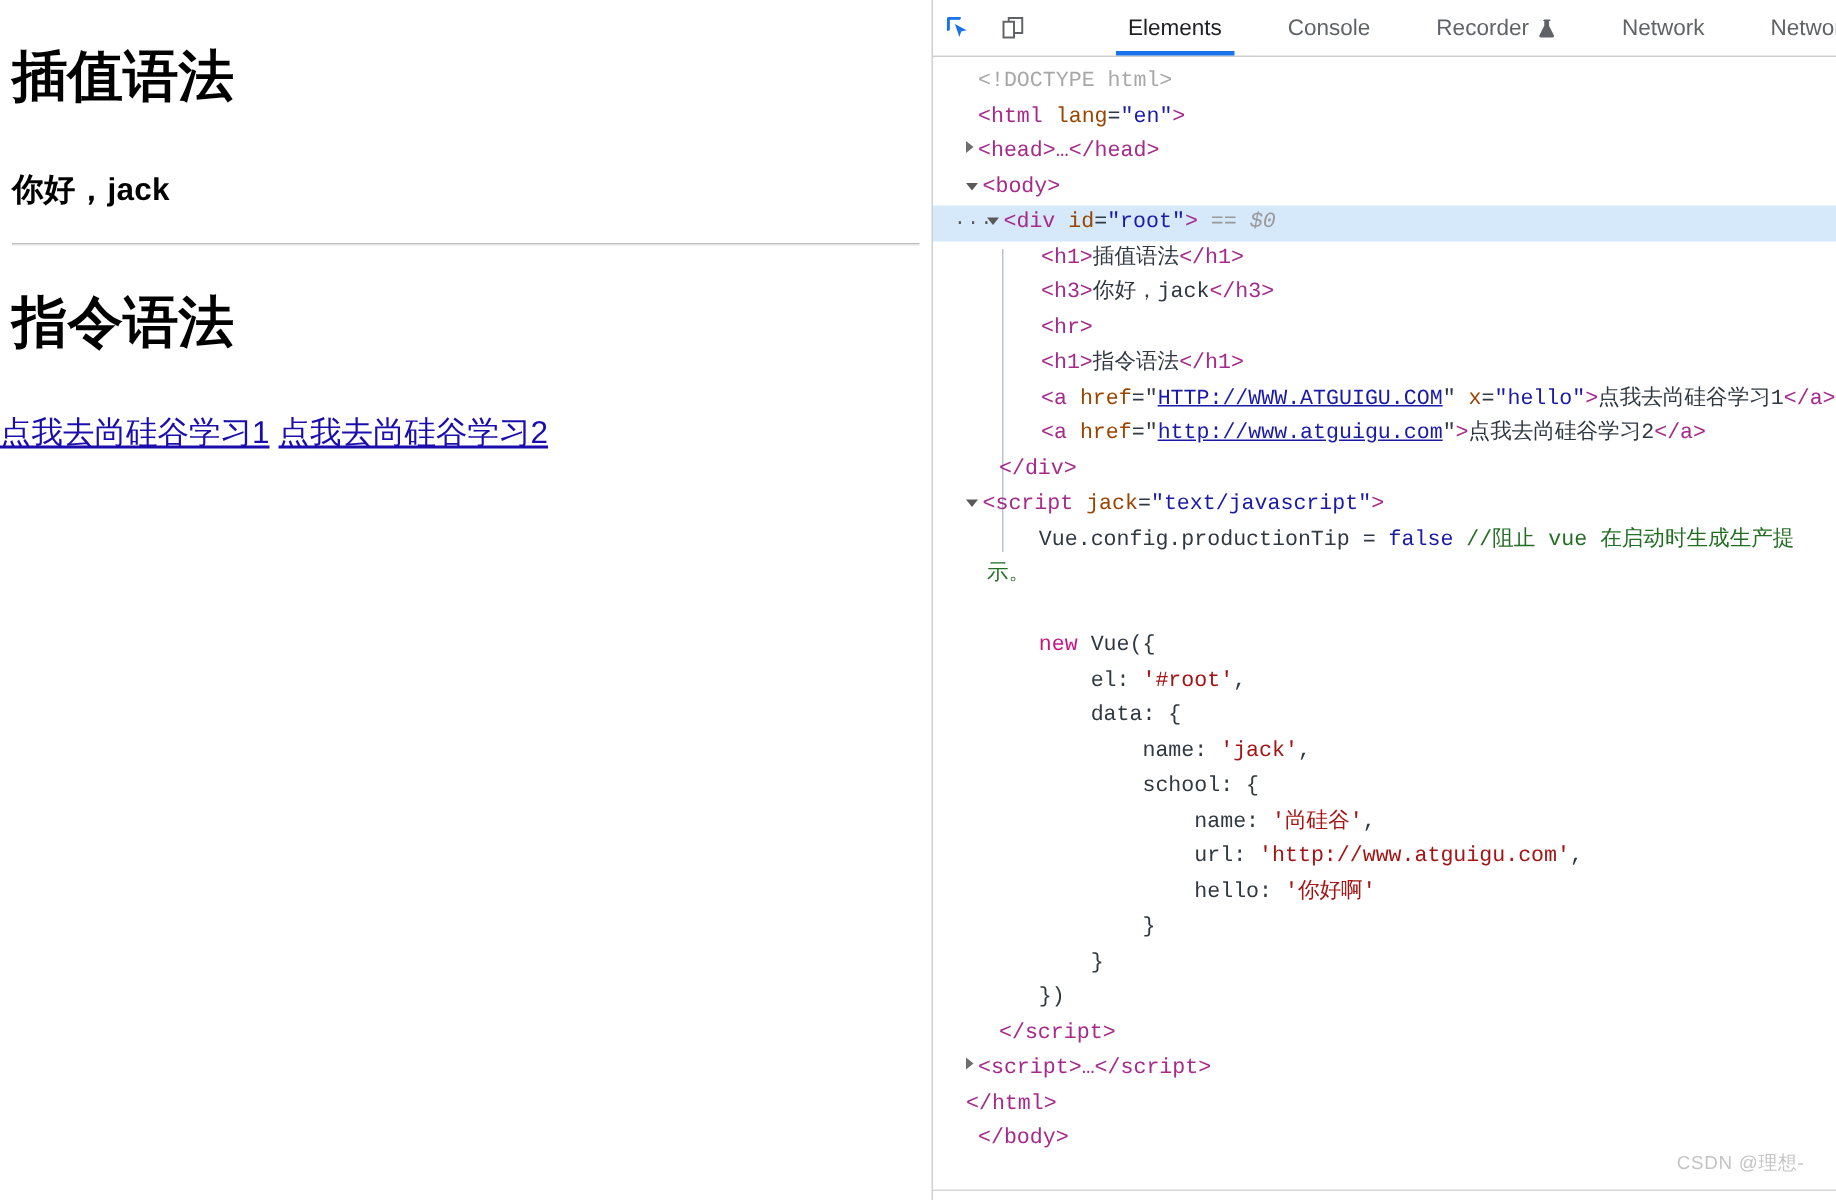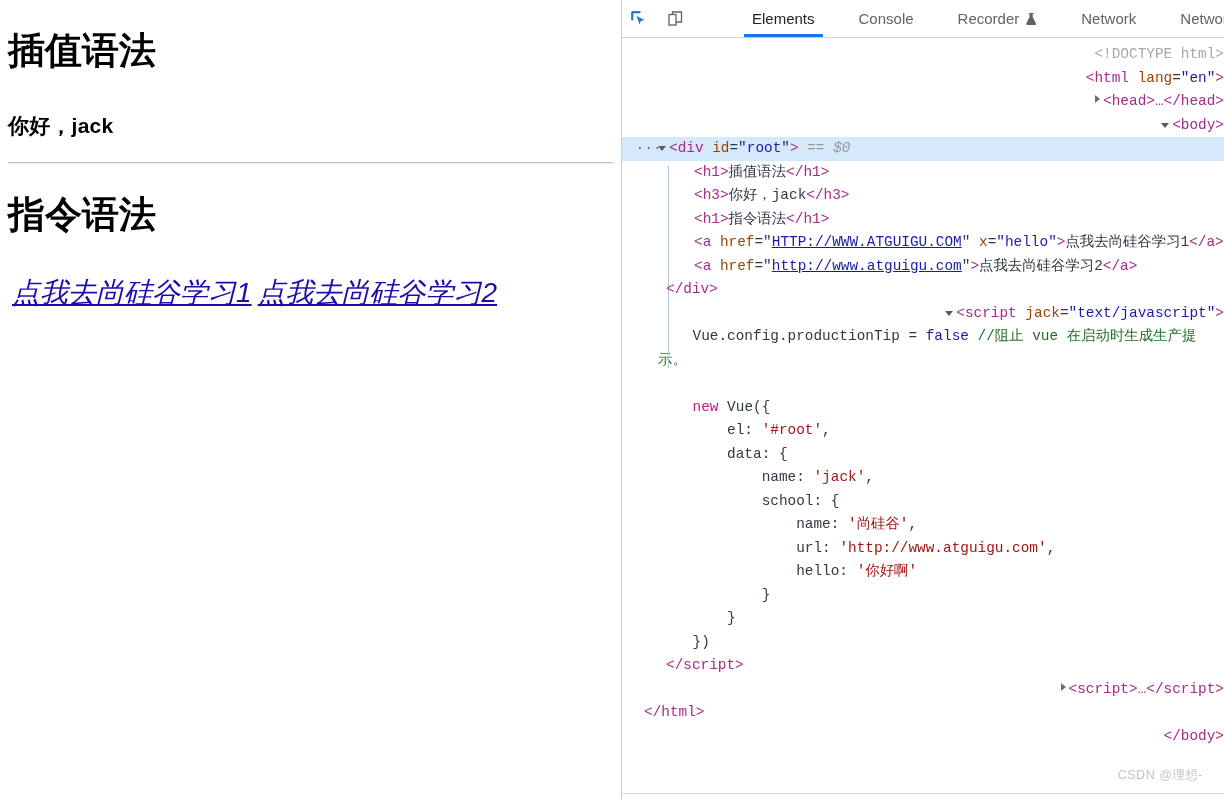--- a/index.html
+++ b/index.html
@@ -47,24 +47,23 @@
     left: 8px; top: 162px;
     width: 605px; height: 0;
     border: none;
     border-top: 1px solid #bcbcbc;
     border-bottom: 1px solid #f0f0f0;
     margin: 0;
   }
   #h1-directive { position: absolute; left: 8px; top: 196px; }
   #links-row {
     position: absolute;
-    left: 12px; top: 274px;
-    font-size: 28px;
+    left: 0; top: 274px;
+    font-size: 21px;
     white-space: nowrap;
-    font-style: italic;
   }
   #links-row a {
     color: #1a0dab;
     text-decoration: underline;
     text-decoration-color: #1a0dab;
   }
   .link-gap { display: inline-block; width: 6px; }
 
   
   #devtools {
@@ -134,21 +133,21 @@
     position: relative;
   }
   .node {
     position: relative;
     white-space: pre-wrap;
     padding-left: 22px;
   }
   .node.sel {
     background: #d6e9fb;
   }
-  .indent-0 { padding-left: 22px; text-align: right; }
+  .indent-0 { padding-left: 22px; }
   .indent-1 { padding-left: 36px; }
   .indent-3 { padding-left: 72px; }
   .badge-dots {
     position: absolute;
     left: 14px;
     top: 0;
     color: #5a5a5a;
     letter-spacing: 1px;
     font-size: 13px;
   }
@@ -283,20 +282,21 @@
       <div class="node indent-0"><span class="tw tw-right"></span><span class="tag">&lt;head&gt;…&lt;/head&gt;</span></div>
 
       <div class="node indent-0"><span class="tw tw-down"></span><span class="tag">&lt;body&gt;</span></div>
 
       <div class="node indent-1 sel"><span class="badge-dots">···</span><span class="tw tw-down"></span><span class="tag">&lt;div</span><span class="txt"> </span><span class="attr">id</span><span class="txt">=</span><span class="val">"root"</span><span class="tag">&gt;</span><span class="txt"> </span><span class="dollar">== $0</span></div>
 
       <div class="node indent-3"><span class="tag">&lt;h1&gt;</span><span class="txt">插值语法</span><span class="tag">&lt;/h1&gt;</span></div>
 
       <div class="node indent-3"><span class="tag">&lt;h3&gt;</span><span class="txt">你好，jack</span><span class="tag">&lt;/h3&gt;</span></div>
 
+      <div class="node indent-3"><span class="tag">&lt;hr&gt;</span></div>
 
       <div class="node indent-3"><span class="tag">&lt;h1&gt;</span><span class="txt">指令语法</span><span class="tag">&lt;/h1&gt;</span></div>
 
       <div class="node indent-3"><span class="tag">&lt;a</span><span class="txt"> </span><span class="attr">href</span><span class="txt">="</span><span class="val-link">HTTP://WWW.ATGUIGU.COM</span><span class="txt">"</span><span class="txt"> </span><span class="attr">x</span><span class="txt">=</span><span class="val">"hello"</span><span class="tag">&gt;</span><span class="txt">点我去尚硅谷学习1</span><span class="tag">&lt;/a&gt;</span></div>
 
       <div class="node indent-3"><span class="tag">&lt;a</span><span class="txt"> </span><span class="attr">href</span><span class="txt">="</span><span class="val-link">http://www.atguigu.com</span><span class="txt">"</span><span class="tag">&gt;</span><span class="txt">点我去尚硅谷学习2</span><span class="tag">&lt;/a&gt;</span></div>
 
       <div class="node indent-1"><span class="tw-pad"></span><span class="tag">&lt;/div&gt;</span></div>
 
       <div class="node indent-0"><span class="tw tw-down"></span><span class="tag">&lt;script</span><span class="txt"> </span><span class="attr">jack</span><span class="txt">=</span><span class="val">"text/javascript"</span><span class="tag">&gt;</span></div>

